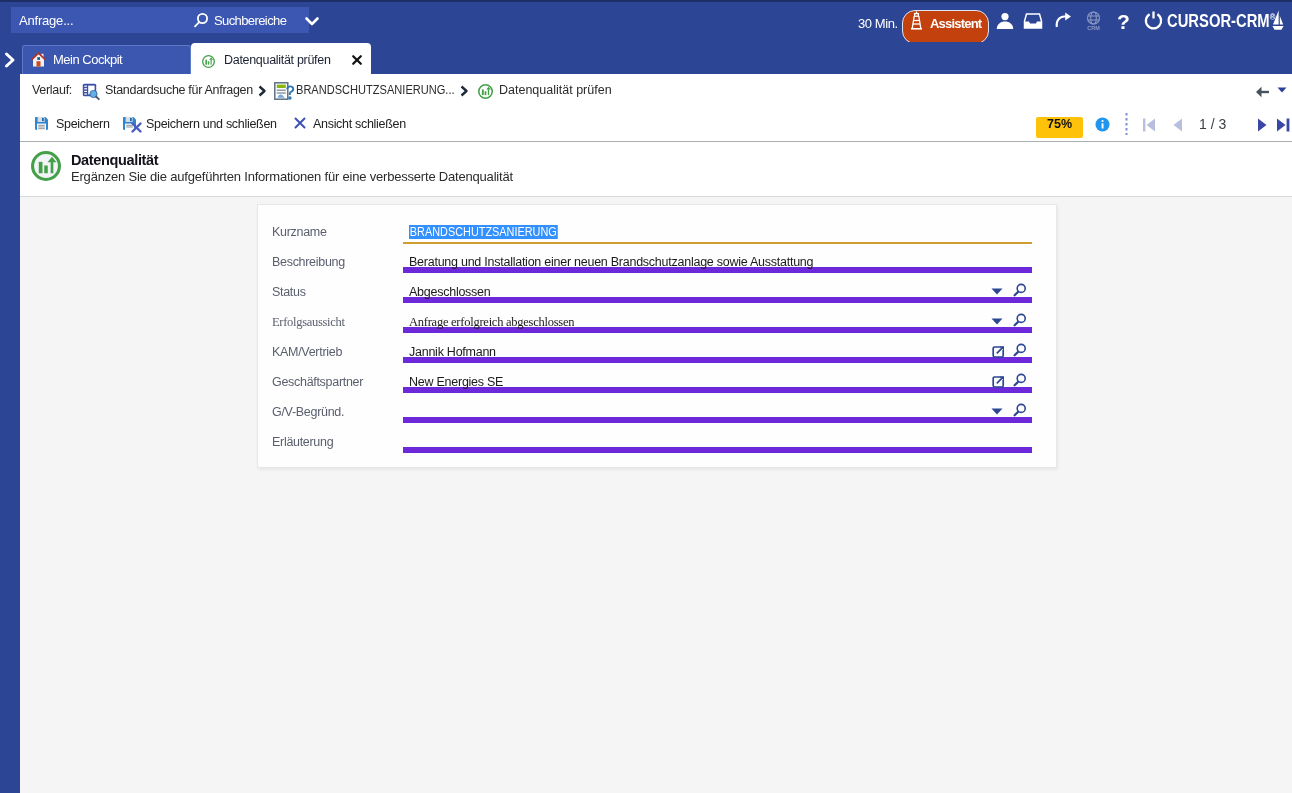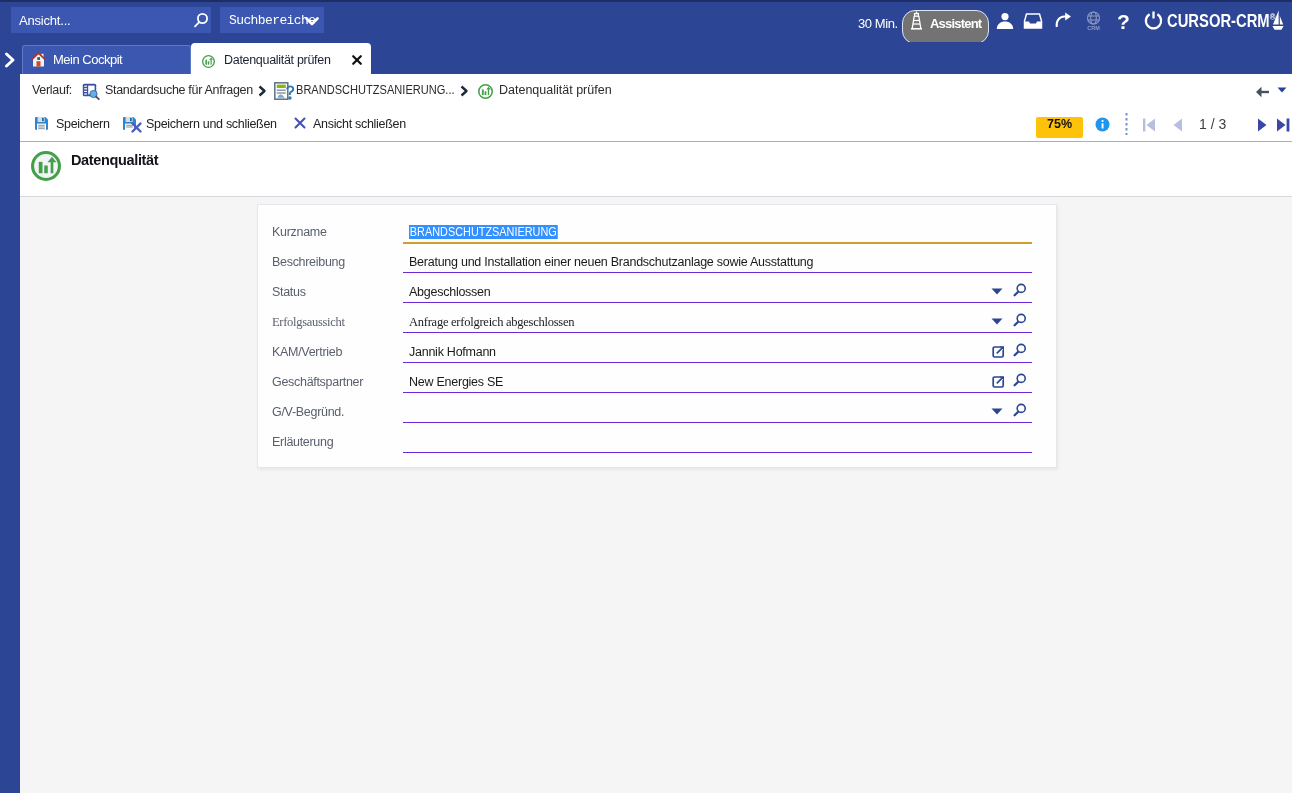--- a/index.html
+++ b/index.html
@@ -5,24 +5,24 @@
   * { margin:0; padding:0; box-sizing:border-box; }
   html,body { width:1292px; height:793px; overflow:hidden; }
   body { font-family:"Liberation Sans", sans-serif; position:relative; background:#f5f5f6; }
   svg { position:absolute; overflow:visible; }
 
   
   #topbar { position:absolute; left:0; top:0; width:1292px; height:42px; background:#2c4594; border-top:2px solid #1d2e66; }
   .tbox { position:absolute; background:#3b57b2; height:26px; top:5px; color:#fff; font-size:13px; }
   #searchbox { left:11px; width:200px; }
   #searchbox .ph { position:absolute; left:8px; top:6px; letter-spacing:-0.2px; }
-  #suchbereiche { left:220px; width:104px;font-family:Liberation Mono, monospace; }
+  #suchbereiche { left:205px; width:104px; }
   #suchbereiche .tx { position:absolute; left:9px; top:6px; letter-spacing:-0.6px; }
   #min30 { position:absolute; left:858px; top:14px; font-size:13px; color:#fff; letter-spacing:-0.4px; }
-  #assistpill { position:absolute; left:902px; top:8px; width:87px; height:34px; border:1px solid #dde4f5; border-radius:13px; background:#737373; color:#fff; }
+  #assistpill { position:absolute; left:902px; top:8px; width:87px; height:34px; border:1px solid #dde4f5; border-radius:13px; background:#c2410c; color:#fff; }
   #assistpill .atx { position:absolute; left:27px; top:5px; font-size:13px; font-weight:bold; letter-spacing:-0.8px; }
   #qmark { position:absolute; left:1117px; top:8px; color:#fff; font-size:21px; font-weight:bold; }
   #brand { position:absolute; left:1167px; top:9px; color:#fff; font-size:17.5px; font-weight:bold; transform:scaleX(0.845); transform-origin:left top; white-space:nowrap; }
   #brand sup { font-size:9px; }
 
   
   #tabrow { position:absolute; left:0; top:42px; width:1292px; height:32px; background:#2c4594; }
   #sidebar { position:absolute; left:0; top:42px; width:20px; height:751px; background:#2c4594; }
   #cockpittab { position:absolute; left:22px; top:45px; width:169px; height:29px; background:#3c57b0; border:1px solid #6079c6; border-bottom:none; border-radius:3px 3px 0 0; color:#fff; font-size:13px; }
   #cockpittab .ttx { position:absolute; left:30px; top:6px; letter-spacing:-0.5px; }
@@ -43,30 +43,30 @@
   #headrow { position:absolute; left:20px; top:142px; width:1272px; height:55px; background:#fff; border-bottom:1px solid #d6d8dc; }
   #headtitle { position:absolute; left:51px; top:10px; font-size:14.5px; font-weight:bold; color:#14141c; letter-spacing:-0.35px; }
   #headsub { position:absolute; left:51px; top:27px; font-size:13px; color:#2b2b2b; letter-spacing:-0.2px; }
 
   
   #content { position:absolute; left:20px; top:197px; width:1272px; height:596px; background:#f5f5f6; }
   #panel { position:absolute; left:237px; top:7px; width:800px; height:264px; background:#fefefe; border:1px solid #e6e7ea; box-shadow:1px 2px 3px rgba(0,0,0,0.06); }
 
   .frow { position:absolute; left:0; width:100%; height:30px; }
   .flabel { position:absolute; left:14px; top:12px; font-size:12.5px; color:#5a5f6d; letter-spacing:-0.3px; }
-  .ffield { position:absolute; left:145px; width:629px; height:30px; border-bottom:1px solid #6d28d9; }
+  .ffield { position:absolute; left:145px; width:629px; height:30px; border-bottom:6px solid #6d28d9; }
   .fval { position:absolute; left:6px; top:12px; font-size:12.5px; color:#1a1a1a; white-space:nowrap; letter-spacing:-0.25px; }
   .selhl { background:#3390ff; color:#fff; display:inline-block; transform:scaleX(0.87); transform-origin:left top; letter-spacing:0; padding:0 1px; }
 </style>
 </head>
 <body>
 
 <div id="topbar">
   <div class="tbox" id="searchbox">
-      <span class="ph">Ansicht...</span>
+      <span class="ph">Anfrage...</span>
     </div>
   <div class="tbox" id="suchbereiche">
       <span class="tx">Suchbereiche</span>
     </div>
   <div id="min30">30 Min.</div>
   <div id="assistpill">
       <span class="atx">Assistent</span>
     </div>
   <div id="qmark">?</div>
   <div id="brand">CURSOR-CRM<sup>®</sup></div>
@@ -91,20 +91,21 @@
 <div id="toolrow">
   <span class="tooltx" style="left:36px;">Speichern</span>
   <span class="tooltx" style="left:126px;">Speichern und schließen</span>
   <span class="tooltx" style="left:293px;">Ansicht schließen</span>
   <div id="badge75">75%</div>
   <span id="pagecount">1 / 3</span>
 </div>
 
 <div id="headrow">
   <div id="headtitle">Datenqualität</div>
+  <div id="headsub">Ergänzen Sie die aufgeführten Informationen für eine verbesserte Datenqualität</div>
 </div>
 
 <div id="content">
   <div id="panel">
     <div class="frow" style="top:8px;">
       <span class="flabel">Kurzname</span>
       <div class="ffield" style="border-bottom:2px solid #cf9d30; height:31px;">
         <span class="fval"><span class="selhl">BRANDSCHUTZSANIERUNG</span></span>
       </div>
     </div>

